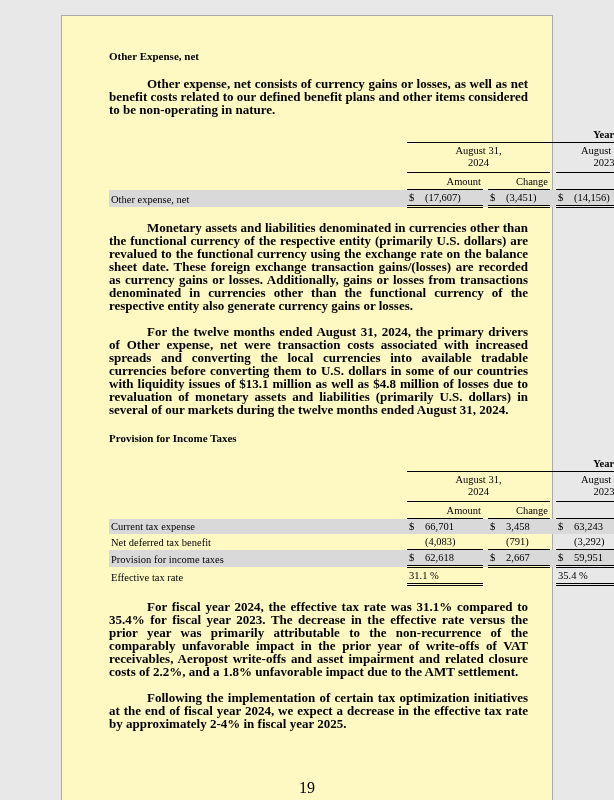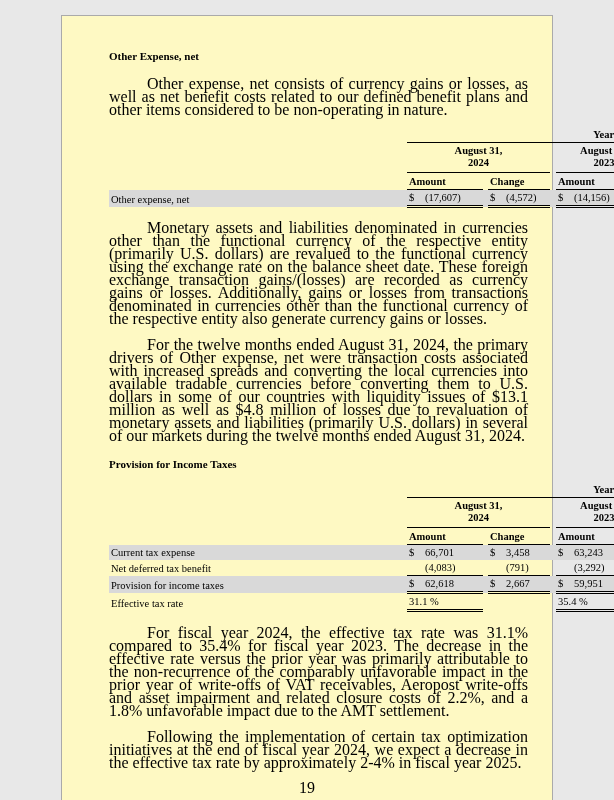--- a/index.html
+++ b/index.html
@@ -5,39 +5,39 @@
   html,body { margin:0; padding:0; background:#e8e8e8; }
   .page {
     width:492px; height:800px; margin:15px auto; background:#fef9c3;
     position:relative; box-sizing:border-box; border:1px solid #aaaaaa;
     font-family:"Liberation Serif", serif; color:#000;
   }
   .content { padding:34px 24px 0 47px; }
   .heading { font-size:11px; font-weight:bold; margin:0; line-height:13px; }
   .heading.mt { margin-top:16px; }
   .para {
-    font-size:16px; line-height:13px; text-align:justify;
-    text-indent:38px; margin:13px 0 0 0;
+    font-size:13px; line-height:13px; text-align:justify;
+    text-indent:38px; margin:13px 0 0 0;font-weight:bold;
   }
   .para.first { margin-top:14px; }
   .fin-table {
     width:100%; border-collapse:collapse; table-layout:fixed;
     margin-top:12px; font-size:10.5px;
   }
   .fin-table td { padding:0 2px; vertical-align:bottom; overflow:hidden; }
   .tr-years td.years-cell {
     text-align:right; font-weight:bold; border-bottom:1px solid #000;
     line-height:13px; padding-bottom:1px;
   }
   .tr-periods td.period {
-    text-align:center; font-weight:bold; border-bottom:1px solid #000;
+    text-align:center; font-weight:normal; border-bottom:1px solid #000;
     white-space:pre-line; line-height:12px; padding:2px 2px 3px 2px;
   }
   .tr-colheads td.colhead {
-    text-align:left; font-weight:bold; border-bottom:1px solid #000;
+    text-align:right; font-weight:normal; border-bottom:1px solid #000;
     line-height:13px; padding:2px 2px 1px 2px;
   }
   .tr-data td { line-height:15px; }
   .shaded { background:#d9d9d9; }
   .d { text-align:left; }
   .v { text-align:left; }
   .lbl { text-align:left; }
   .ub { border-bottom:1px solid #000; }
   .db { border-bottom:3px double #000; }
   .page-number {
@@ -87,21 +87,21 @@
         <td class="colhead" colspan="2">Change</td>
         <td></td>
         <td class="colhead" colspan="2">Amount</td>
       </tr>
       <tr class="tr-data">
         <td class="lbl shaded">Other expense, net</td>
         <td class="d shaded db">$</td>
         <td class="v shaded db">(17,607)</td>
         <td class="shaded"></td>
         <td class="d shaded db">$</td>
-        <td class="v shaded db">(4,572)</td>
+        <td class="v shaded db">(3,451)</td>
         <td class="shaded"></td>
         <td class="d shaded db">$</td>
         <td class="v shaded db">(14,156)</td>
       </tr>
     </tbody>
       </table>
 
     <p class="para">Monetary assets and liabilities denominated in currencies other than the functional currency of the respective entity (primarily U.S. dollars) are revalued to the functional currency using the exchange rate on the balance sheet date. These foreign exchange transaction gains/(losses) are recorded as currency gains or losses. Additionally, gains or losses from transactions denominated in currencies other than the functional currency of the respective entity also generate currency gains or losses.</p>
 
     <p class="para">For the twelve months ended August 31, 2024, the primary drivers of Other expense, net were transaction costs associated with increased spreads and converting the local currencies into available tradable currencies before converting them to U.S. dollars in some of our countries with liquidity issues of $13.1 million as well as $4.8 million of losses due to revaluation of monetary assets and liabilities (primarily U.S. dollars) in several of our markets during the twelve months ended August 31, 2024.</p>

